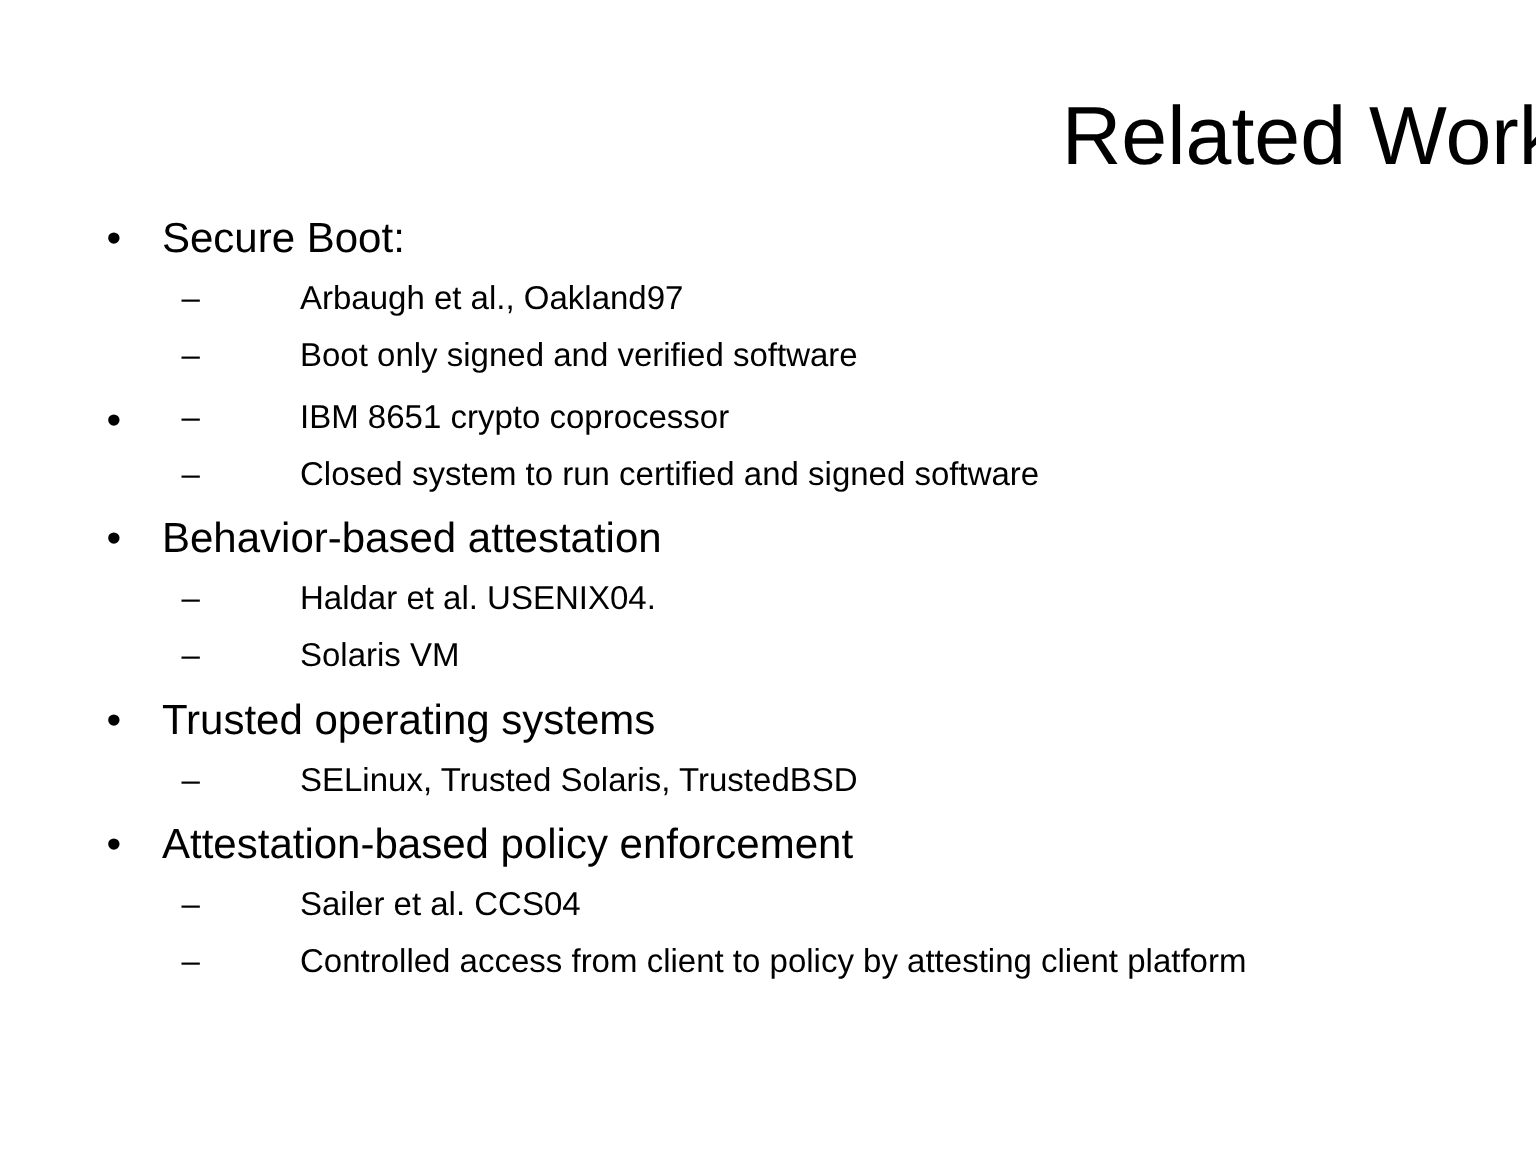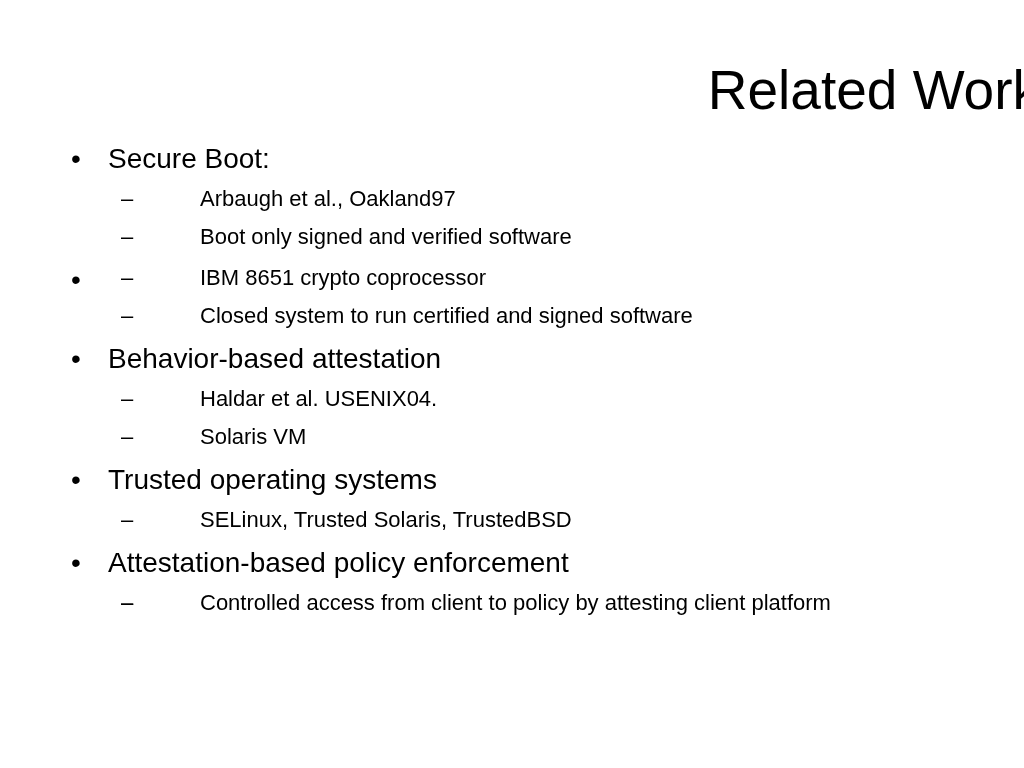--- a/index.html
+++ b/index.html
@@ -154,20 +154,21 @@
       </div>
     </div>
 
     <div class="bullet-group">
       <div class="l1 after-sub">
         <span class="marker">•</span>
         <span class="txt">Attestation-based policy enforcement</span>
       </div>
       <div class="l2 first-sub">
         <span class="marker">–</span>
+        <span class="txt">Sailer et al. CCS04</span>
       </div>
       <div class="l2">
         <span class="marker">–</span>
         <span class="txt">Controlled access from client to policy by attesting client platform</span>
       </div>
     </div>
 
   </div>
 </div>
 

